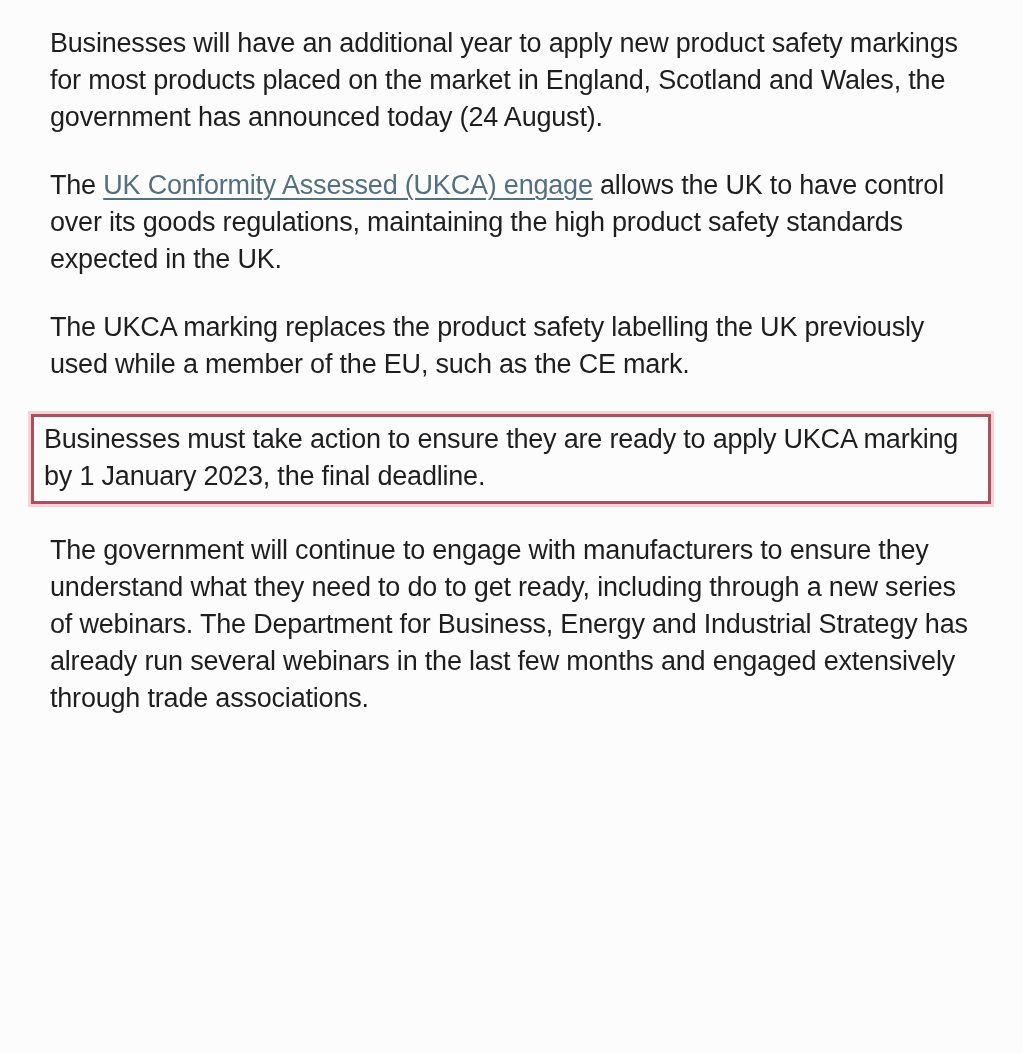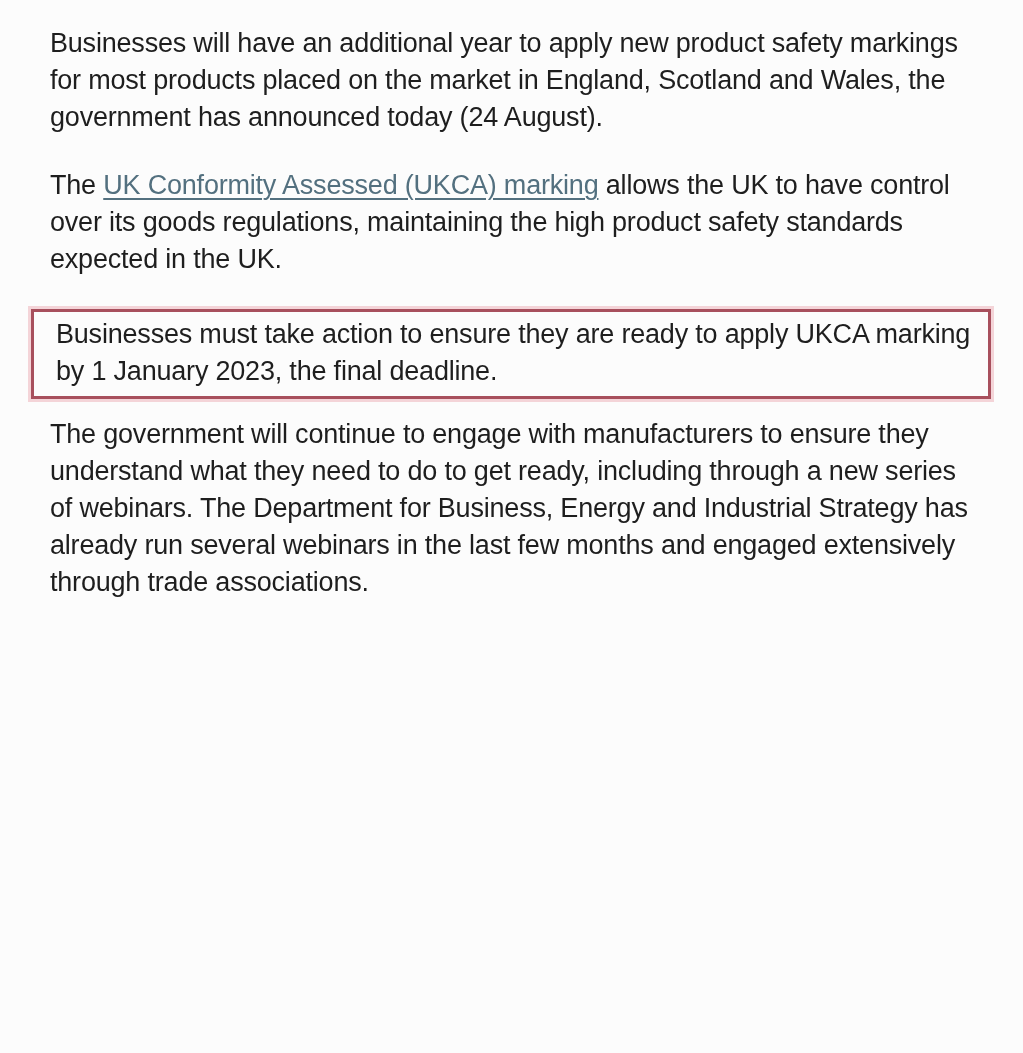--- a/index.html
+++ b/index.html
@@ -28,37 +28,38 @@
   .link {
     color: #53707f;
     text-decoration: underline;
     text-decoration-thickness: 2px;
     text-underline-offset: 4px;
     cursor: pointer;
   }
   .highlight-box {
     border: 3px solid #a8505d;
     box-shadow: 0 0 0 3px rgba(236, 178, 186, 0.55);
-    margin: 0 -8px 17px -19px;
-    padding: 4px 12px 6px 22px;
+    margin: 0 -8px 28px -19px;
+    padding: 4px 12px 6px 10px;
   }
   .highlight-box .para {
     margin: 0;
   }
 </style>
 </head>
 <body>
 
 <div class="article">
 
   <p class="para">Businesses will have an additional year to apply new product safety markings for most products placed on the market in England, Scotland and Wales, the government has announced today (24 August).</p>
 
-  <p class="para"><span>The </span><a class="link">UK Conformity Assessed (UKCA) marking</a><span> allows the UK to have control over its goods regulations, maintaining the high product safety standards expected in the UK.</span></p>
+  <p class="para"><span>The </span><a class="link">UK Conformity Assessed (UKCA) engage</a><span> allows the UK to have control over its goods regulations, maintaining the high product safety standards expected in the UK.</span></p>
 
 
+  <p class="para">The UKCA marking replaces the product safety labelling the UK previously used while a member of the EU, such as the CE mark.</p>
 
 
   <div class="highlight-box">
     <p class="para">Businesses must take action to ensure they are ready to apply UKCA marking by 1 January 2023, the final deadline.</p>
   </div>
 
   <p class="para">The government will continue to engage with manufacturers to ensure they understand what they need to do to get ready, including through a new series of webinars. The Department for Business, Energy and Industrial Strategy has already run several webinars in the last few months and engaged extensively through trade associations.</p>
 
 </div>
 

